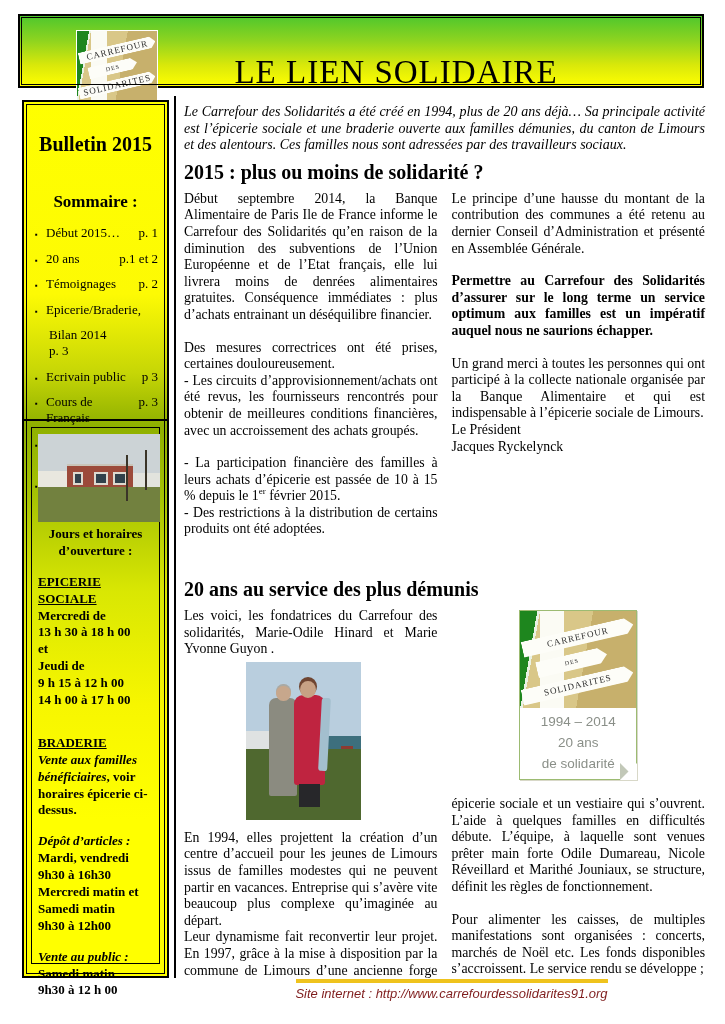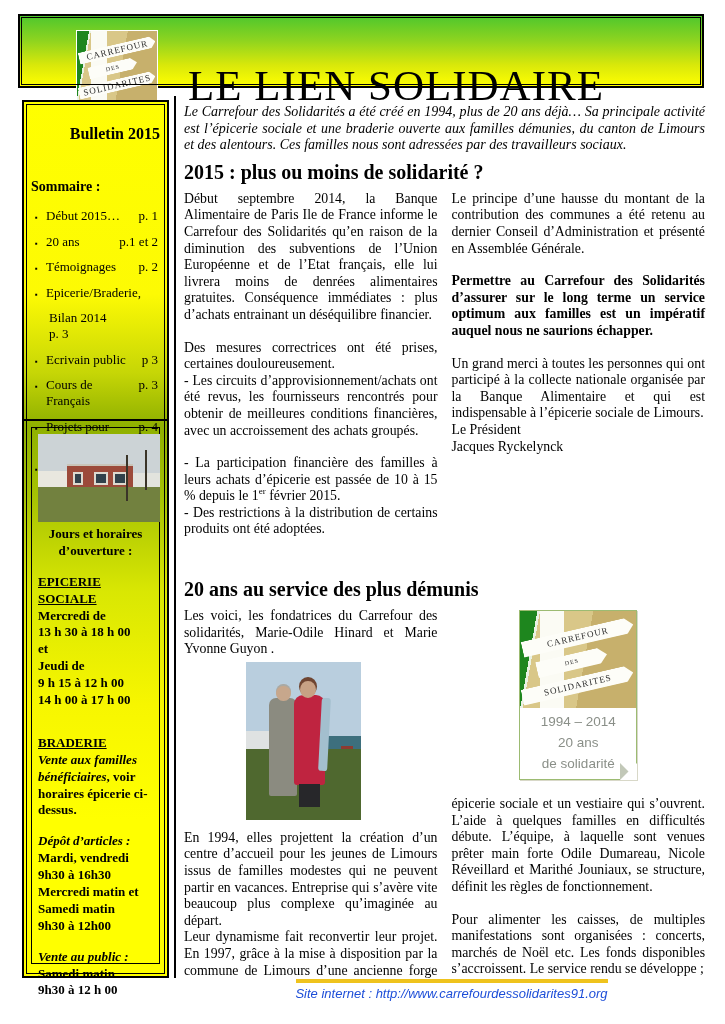--- a/index.html
+++ b/index.html
@@ -5,21 +5,21 @@
   html,body{margin:0;padding:0;}
   body{width:725px;height:1024px;position:relative;background:#ffffff;overflow:hidden;
        font-family:"Liberation Serif",serif;color:#000;}
 
   
   .masthead{position:absolute;left:18px;top:14px;width:686px;height:74px;
     border:2px solid #000;box-sizing:border-box;
     background:linear-gradient(180deg,#4fc72d 0%,#8ed41f 35%,#d9e80a 70%,#ffff00 100%);}
   .masthead::after{content:"";position:absolute;inset:1px;border:1px solid #000;pointer-events:none;}
   .masthead-title{position:absolute;left:110px;right:40px;top:16px;text-align:center;
-    font-size:43px;letter-spacing:1px;font-weight:400;}
+    font-size:33px;letter-spacing:1px;font-weight:400;}
   .logo-box{position:absolute;left:56px;top:14px;width:80px;height:70px;background:#fff;padding:1px;}
 
   
   .signpost{position:relative;width:100%;height:100%;overflow:hidden;
     background:linear-gradient(100deg,#1e861e 0 13%,#eaf2e4 13% 15%,#d9c788 15% 55%,#c7b06c 55% 100%);}
   .signpost .cross{position:absolute;left:17%;top:0;bottom:0;width:21%;background:#fbfbf4;}
   .ribbon{position:absolute;left:1%;width:98%;height:17%;background:#fdfdf8;
     transform:rotate(-13deg);clip-path:polygon(0 0,93% 0,100% 50%,93% 100%,0 100%);
     display:flex;align-items:center;justify-content:center;
     font-family:"Liberation Serif",serif;color:#2b2b2b;}
@@ -27,22 +27,22 @@
   .ribbon.r2{top:44%;left:14%;width:62%;font-size:6px;letter-spacing:1px;
     clip-path:polygon(0 0,88% 0,100% 50%,88% 100%,0 100%);}
   .ribbon.r3{top:68%;font-size:9px;letter-spacing:1px;}
 
   
   .sidebar{position:absolute;left:22px;top:100px;width:147px;height:878px;
     border:2px solid #000;box-sizing:border-box;padding:2px;
     background:linear-gradient(180deg,#ffff00 0%,#fdfa04 22%,#c6d606 31%,#8fb000 37%,
       #a6c203 45%,#d9e703 56%,#f7f600 69%,#ffff00 82%,#ffff00 100%);}
   .sidebar-inner{position:relative;width:100%;height:100%;border:1px solid #000;box-sizing:border-box;}
-  .bulletin{margin:20px 4px 0;text-align:right;font-weight:bold;font-size:16px;}
-  .sommaire{margin:36px 4px 0;text-align:left;font-weight:bold;font-size:14px;}
+  .bulletin{margin:28px 4px 0;text-align:center;font-weight:bold;font-size:20px;}
+  .sommaire{margin:36px 4px 0;text-align:center;font-weight:bold;font-size:17px;}
   .toc{list-style:none;margin:13px 0 0;padding:0 6px 0 8px;font-size:13px;}
   .toc li{margin-bottom:9.5px;}
   .toc-row{display:flex;align-items:baseline;}
   .bullet{width:11px;font-size:8px;line-height:1;}
   .toc-label{flex:1;}
   .toc-page{margin-left:3px;white-space:nowrap;}
   .toc-sub{display:flex;align-items:baseline;padding-left:11px;margin-top:9.5px;flex-direction:column;}
   .sidebar-divider{position:absolute;left:-3px;right:-3px;top:314px;height:2px;background:#000;}
   .hours-box{position:absolute;left:4px;right:4px;top:322px;bottom:9px;border:1px solid #000;
     box-sizing:border-box;padding:4px 6px;font-size:13px;font-weight:bold;line-height:1.3;}
@@ -96,21 +96,21 @@
   .anniv-lines{font-family:"Liberation Sans",sans-serif;color:#8a8f88;text-align:center;
     font-size:13.5px;line-height:1.55;margin-top:4px;}
   .anniv-card::after{content:"";position:absolute;right:-1px;bottom:-1px;
     border-style:solid;border-width:0 0 17px 17px;border-color:transparent transparent #fff transparent;}
   .anniv-card::before{content:"";position:absolute;right:-1px;bottom:-1px;
     border-style:solid;border-width:17px 0 0 17px;border-color:transparent transparent transparent #c2c8b8;}
 
   
   .footer{position:absolute;left:178px;top:979px;width:547px;text-align:center;}
   .footer-bar{width:312px;height:4px;background:#efc31d;margin:0 auto 3px;}
-  .footer-site{font-family:"Liberation Sans",sans-serif;font-style:italic;font-size:13px;color:#1d4ed8;}
+  .footer-site{font-family:"Liberation Sans",sans-serif;font-style:italic;font-size:13px;color:#7f1d1d;}
 </style>
 </head>
 <body>
 
 <header class="masthead">
   <div class="logo-box">
     <div class="signpost">
       <span class="cross"></span>
       <span class="ribbon r1">CARREFOUR</span>
       <span class="ribbon r2">DES</span>

